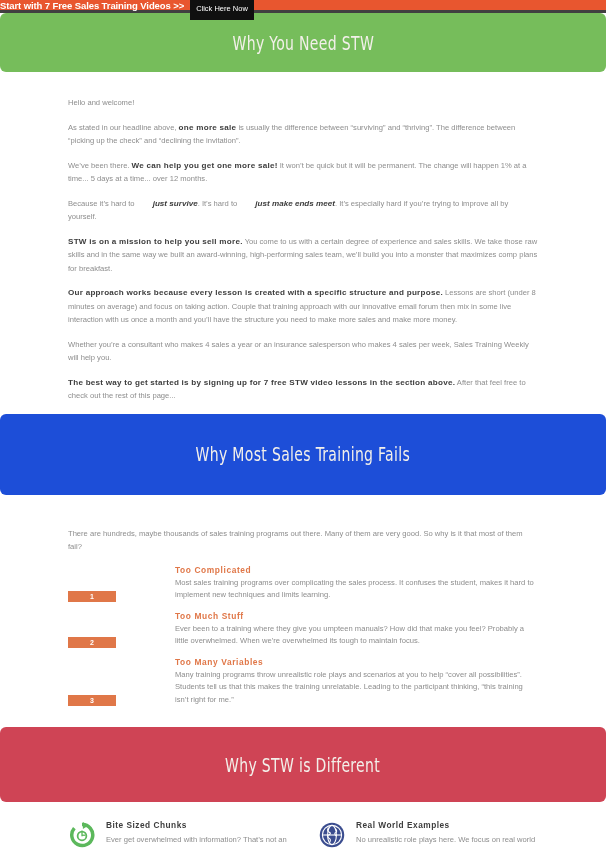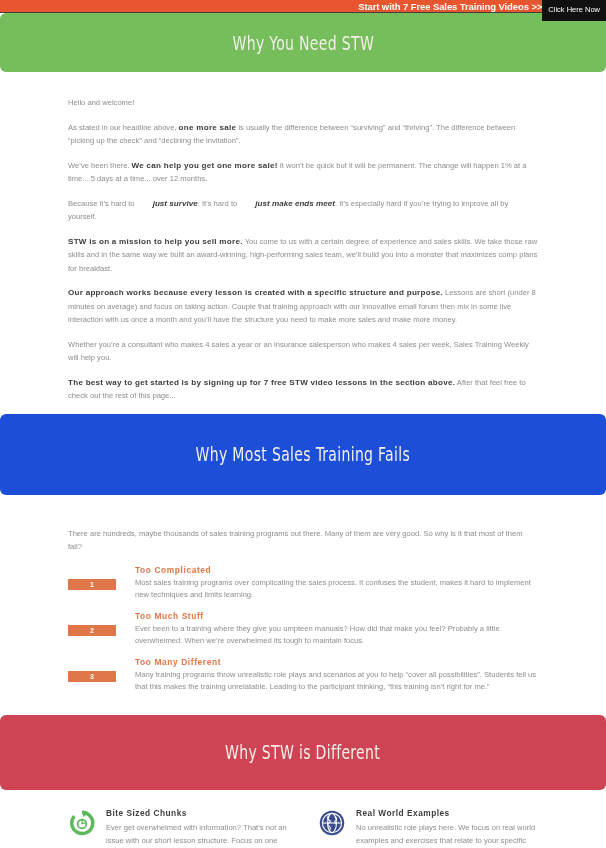--- a/index.html
+++ b/index.html
@@ -11,22 +11,23 @@
     font-family: "Liberation Sans", sans-serif;
     overflow: hidden;
   }
 
   
   .promo-bar {
     height: 13px;
     background: #E8562F;
     display: flex;
     align-items: center;
-    justify-content: flex-end;
-    border-bottom: 1px solid #404040;
+    justify-content: flex-start;
+    gap: 6px;
+    border-bottom: 3px solid #404040;
   }
   .promo-text {
     color: #ffffff;
     font-size: 9.5px;
     font-weight: bold;
     letter-spacing: -0.1px;
     white-space: nowrap;
   }
   .promo-cta {
     background: #101010;
@@ -85,22 +86,23 @@
     font-size: 8.1px;
     margin-left: 16px;
   }
 
   .sec-intro { padding-top: 24px; }
   .sec-fails-intro { padding-top: 32px; }
 
   
   .reason {
     display: flex;
-    align-items: center;
+    align-items: flex-end;
     margin-bottom: 9px;
+    gap: 40px;
   }
   .reason-num {
     flex: 0 0 48px;
     height: 11px;
     background: #E07748;
     color: #ffffff;
     font-size: 7px;
     font-weight: bold;
     display: flex;
     align-items: center;
@@ -223,21 +225,21 @@
     <div class="reason-num">2</div>
     <div class="reason-body">
       <div class="reason-title">Too Much Stuff</div>
       <div class="reason-desc">Ever been to a training where they give you umpteen manuals? How did that make you feel? Probably a little overwhelmed. When we’re overwhelmed its tough to maintain focus.</div>
     </div>
   </div>
 
   <div class="reason">
     <div class="reason-num">3</div>
     <div class="reason-body">
-      <div class="reason-title">Too Many Different</div>
+      <div class="reason-title">Too Many Variables</div>
       <div class="reason-desc">Many training programs throw unrealistic role plays and scenarios at you to help “cover all possibilities”. Students tell us that this makes the training unrelatable. Leading to the participant thinking, “this training isn’t right for me.”</div>
     </div>
   </div>
 
 </div>
 
 <div class="band band-red" style="margin-top:21px;">
   <span class="band-title">Why STW is Different</span>
 </div>
 

